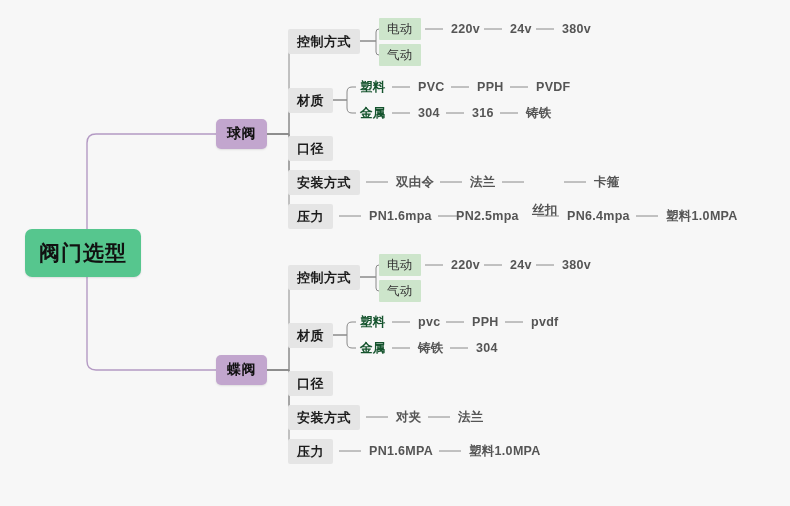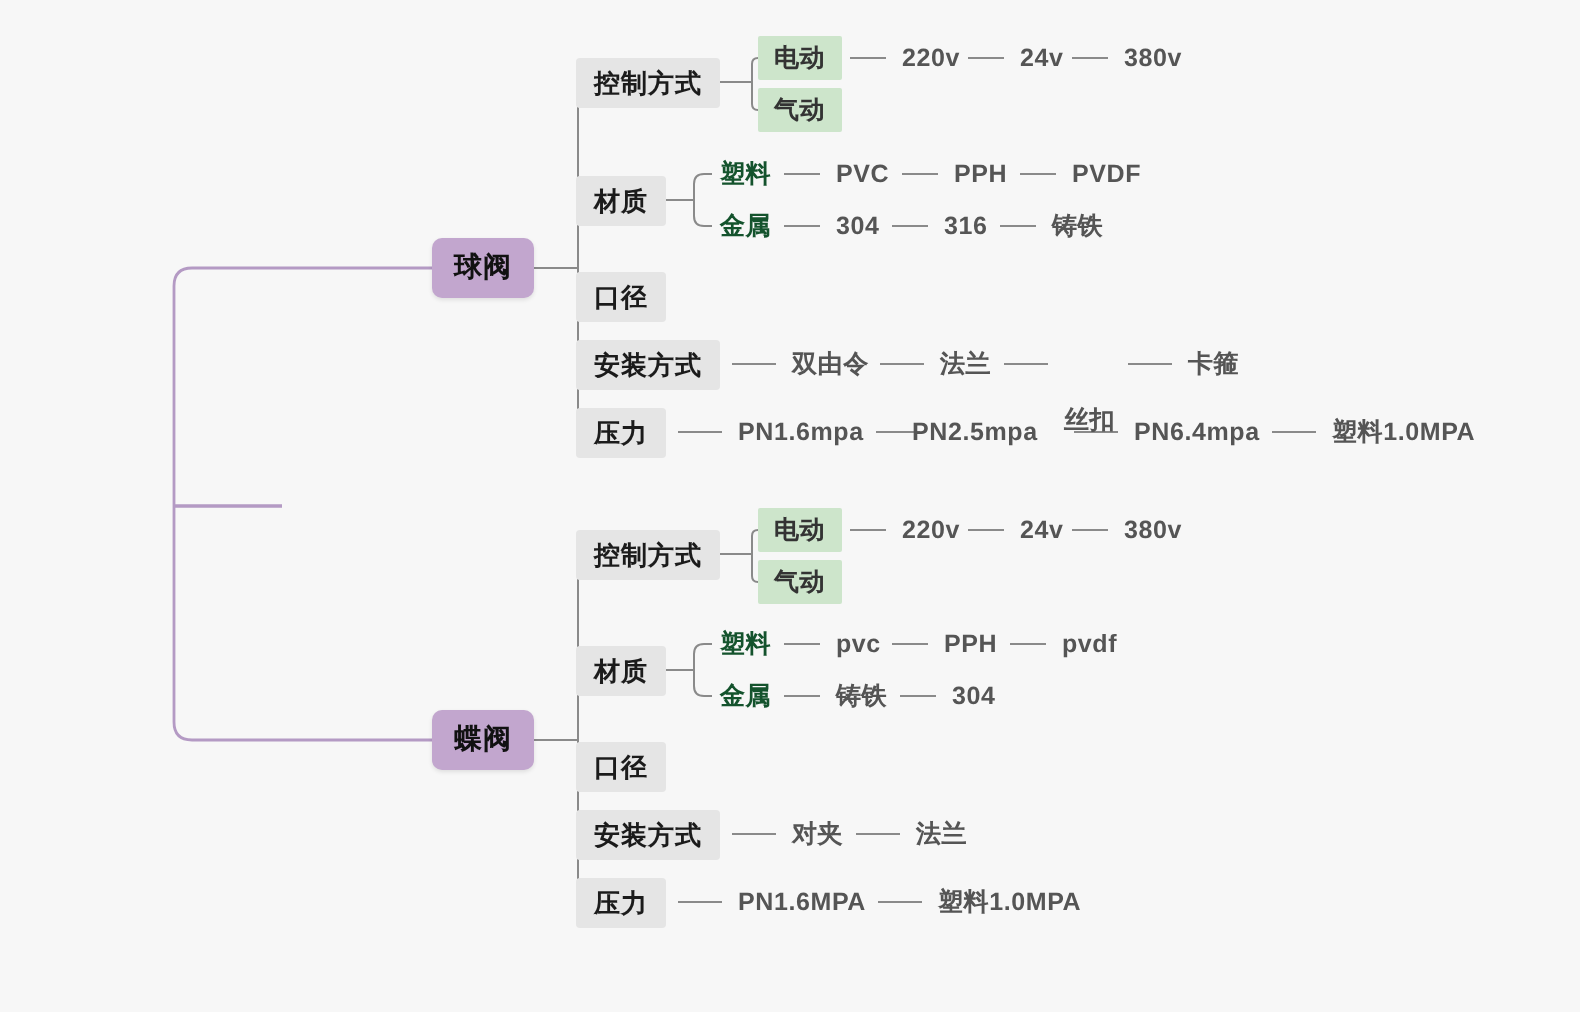--- a/index.html
+++ b/index.html
@@ -74,21 +74,21 @@
     padding: 0 9px;
     border-radius: 2px;
     letter-spacing: .5px;
   }
 
   
   .node.chip {
     background: #cde5cb;
     color: #333333;
     font-size: 12.5px;
-    font-weight: bold;
+    font-weight: normal;
     height: 22px;
     padding: 0 8px;
     border-radius: 1px;
     letter-spacing: .3px;
   }
 
   
   .node.leaf {
     color: #555555;
     font-size: 12.5px;
@@ -150,20 +150,21 @@
       <line x1="392" y1="348" x2="410" y2="348" stroke="#8a8a8a" stroke-width="1"></line>
       <line x1="450" y1="348" x2="468" y2="348" stroke="#8a8a8a" stroke-width="1"></line>
       <path d="M 267 370 H 289 M 289 370 L 289 382 Q 289 383 290 383 L 288 383" fill="none" stroke="#8a8a8a" stroke-width="1"></path>
       <path d="M 267 370 H 289 M 289 370 L 289 416 Q 289 417 290 417 L 288 417" fill="none" stroke="#8a8a8a" stroke-width="1"></path>
       <line x1="366" y1="417" x2="388" y2="417" stroke="#8a8a8a" stroke-width="1"></line>
       <line x1="428" y1="417" x2="450" y2="417" stroke="#8a8a8a" stroke-width="1"></line>
       <path d="M 267 370 H 289 M 289 370 L 289 450 Q 289 451 290 451 L 288 451" fill="none" stroke="#8a8a8a" stroke-width="1"></path>
       <line x1="339" y1="451" x2="361" y2="451" stroke="#8a8a8a" stroke-width="1"></line>
       <line x1="439" y1="451" x2="461" y2="451" stroke="#8a8a8a" stroke-width="1"></line>
     </svg>
+<div class="node root" style="left: 25px; top: 229px;">阀门选型</div>
     <div class="node branch" style="left: 216px; visibility: visible; top: 119px;">球阀</div>
     <div class="node topic" style="left: 288px; visibility: visible; top: 29px;">控制方式</div>
     <div class="node chip" style="left: 379px; visibility: visible; top: 18px;">电动</div>
     <div class="node leaf" style="left: 451px; visibility: visible; top: 20px;">220v</div>
     <div class="node leaf" style="left: 510px; visibility: visible; top: 20px;">24v</div>
     <div class="node leaf" style="left: 562px; visibility: visible; top: 20px;">380v</div>
     <div class="node chip" style="left: 379px; visibility: visible; top: 44px;">气动</div>
     <div class="node topic" style="left: 288px; visibility: visible; top: 88px;">材质</div>
     <div class="node leaf sub" style="left: 360px; visibility: visible; top: 78px;">塑料</div>
     <div class="node leaf" style="left: 418px; visibility: visible; top: 78px;">PVC</div>

